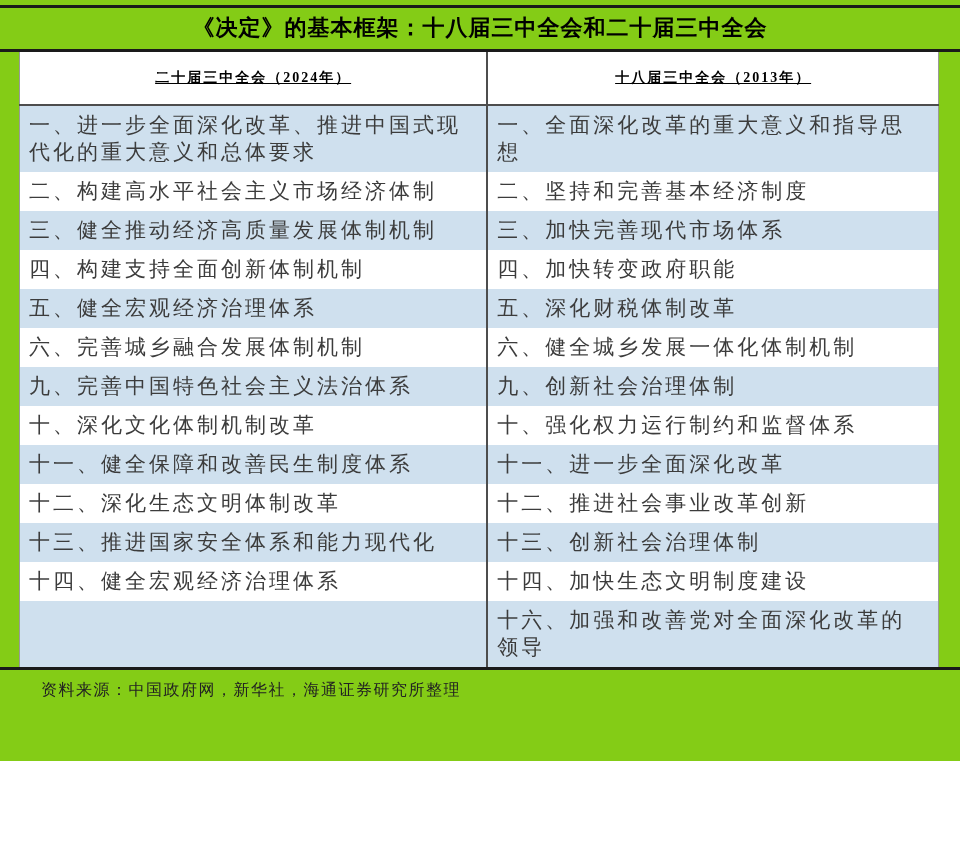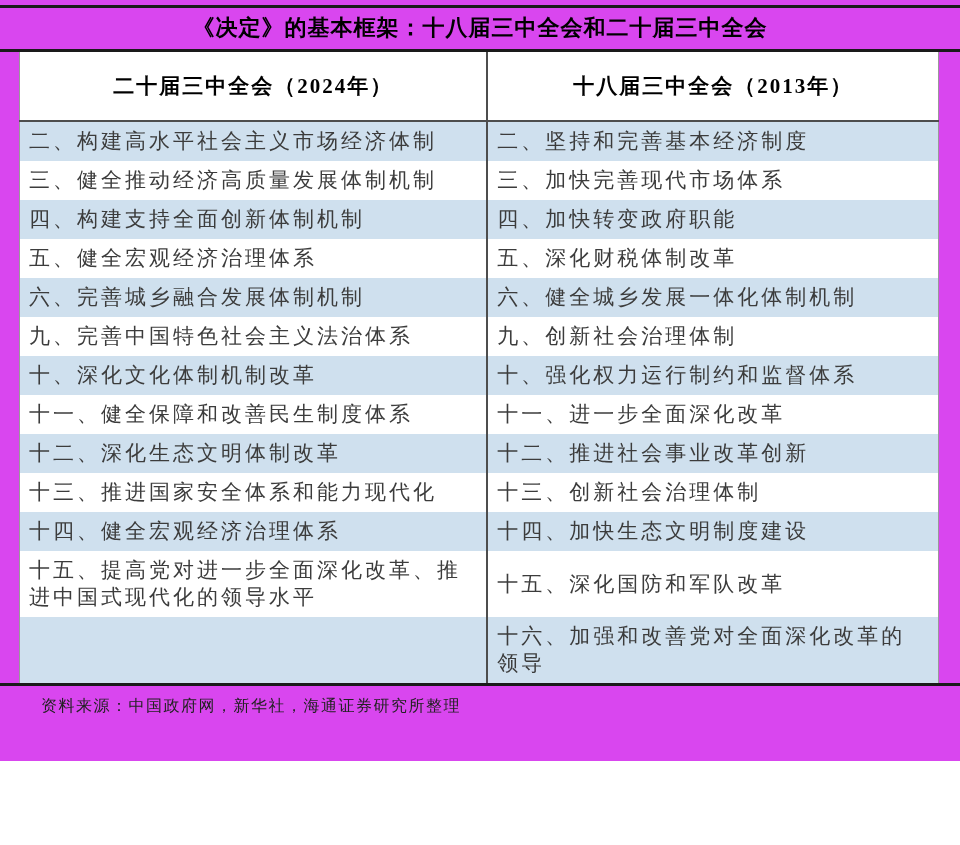--- a/index.html
+++ b/index.html
@@ -13,21 +13,21 @@
   * { margin: 0; padding: 0; box-sizing: border-box; }
   html, body { background: #ffffff; }
   body {
     font-family: "Liberation Serif", "DejaVu Serif", serif;
     color: var(--text);
   }
   .page {
     position: relative;
     width: 960px;
     height: 761px;
-    background: #d946ef;
+    background: #84cc16;
     overflow: hidden;
   }
   .rule {
     height: 3px;
     background: var(--rule);
     width: 100%;
   }
   .rule.top { margin-top: 5px; }
   .fig-title {
     text-align: center;
@@ -42,29 +42,30 @@
     width: 920px;
     margin: 0 19px;
     border-collapse: collapse;
     table-layout: fixed;
     border-left: 1px solid var(--border-outer);
     border-right: 1px solid var(--border-outer);
   }
   .frame-table col.c-left  { width: 50.9%; }
   .frame-table col.c-right { width: 49.1%; }
   .frame-table th {
-    font-size: 21px;
+    font-size: 14px;
     font-weight: 700;
     color: var(--heading);
     text-align: center;
     letter-spacing: 2px;
-    padding: 20px 6px;
+    padding: 12px 6px;
     line-height: 28px;
     background: #ffffff;
     border-bottom: 2px solid var(--border-divider);
+    text-decoration: underline;
   }
   .frame-table td {
     font-size: 21px;
     line-height: 27px;
     letter-spacing: 3px;
     padding: 6px 9px;
     vertical-align: middle;
     color: var(--text);
     text-align: left;
     word-break: break-all;
@@ -101,20 +102,24 @@
         <col class="c-right">
       </colgroup>
     <thead>
       <tr>
         <th>二十届三中全会（2024年）</th>
         <th>十八届三中全会（2013年）</th>
       </tr>
     </thead>
     <tbody>
       <tr>
+        <td>一、进一步全面深化改革、推进中国式现代化的重大意义和总体要求</td>
+        <td>一、全面深化改革的重大意义和指导思想</td>
+      </tr>
+      <tr>
         <td>二、构建高水平社会主义市场经济体制</td>
         <td>二、坚持和完善基本经济制度</td>
       </tr>
       <tr>
         <td>三、健全推动经济高质量发展体制机制</td>
         <td>三、加快完善现代市场体系</td>
       </tr>
       <tr>
         <td>四、构建支持全面创新体制机制</td>
         <td>四、加快转变政府职能</td>
@@ -145,24 +150,20 @@
       </tr>
       <tr>
         <td>十三、推进国家安全体系和能力现代化</td>
         <td>十三、创新社会治理体制</td>
       </tr>
       <tr>
         <td>十四、健全宏观经济治理体系</td>
         <td>十四、加快生态文明制度建设</td>
       </tr>
       <tr>
-        <td>十五、提高党对进一步全面深化改革、推进中国式现代化的领导水平</td>
-        <td>十五、深化国防和军队改革</td>
-      </tr>
-      <tr>
         <td></td>
         <td>十六、加强和改善党对全面深化改革的领导</td>
       </tr>
     </tbody>
   </table>
 
   <div class="rule"></div>
 
   <div class="source-line">资料来源：中国政府网，新华社，海通证券研究所整理</div>
 

